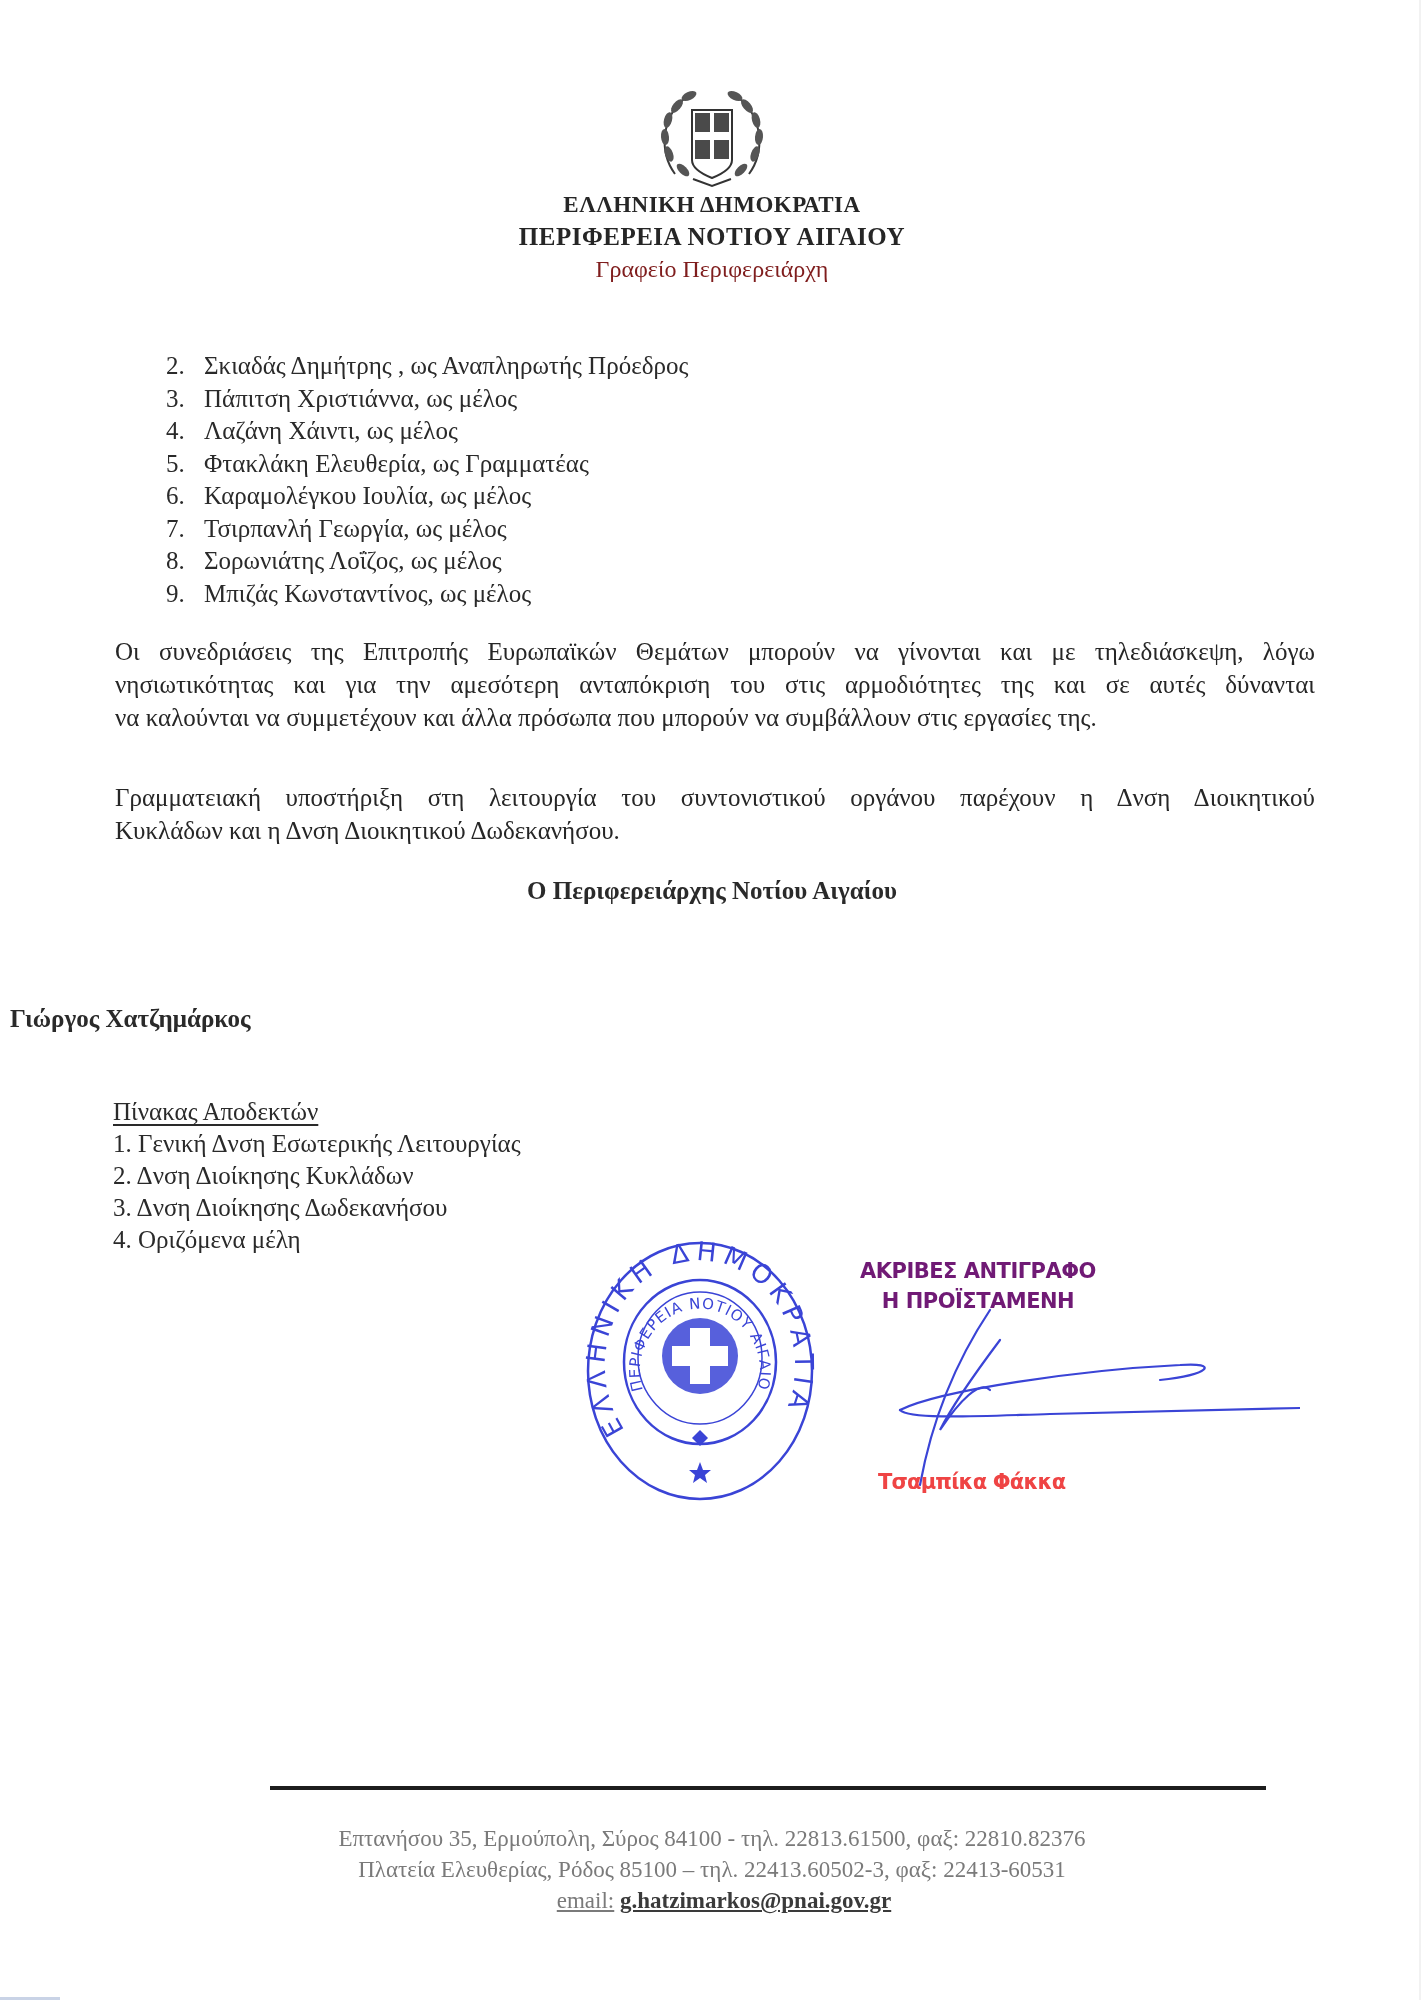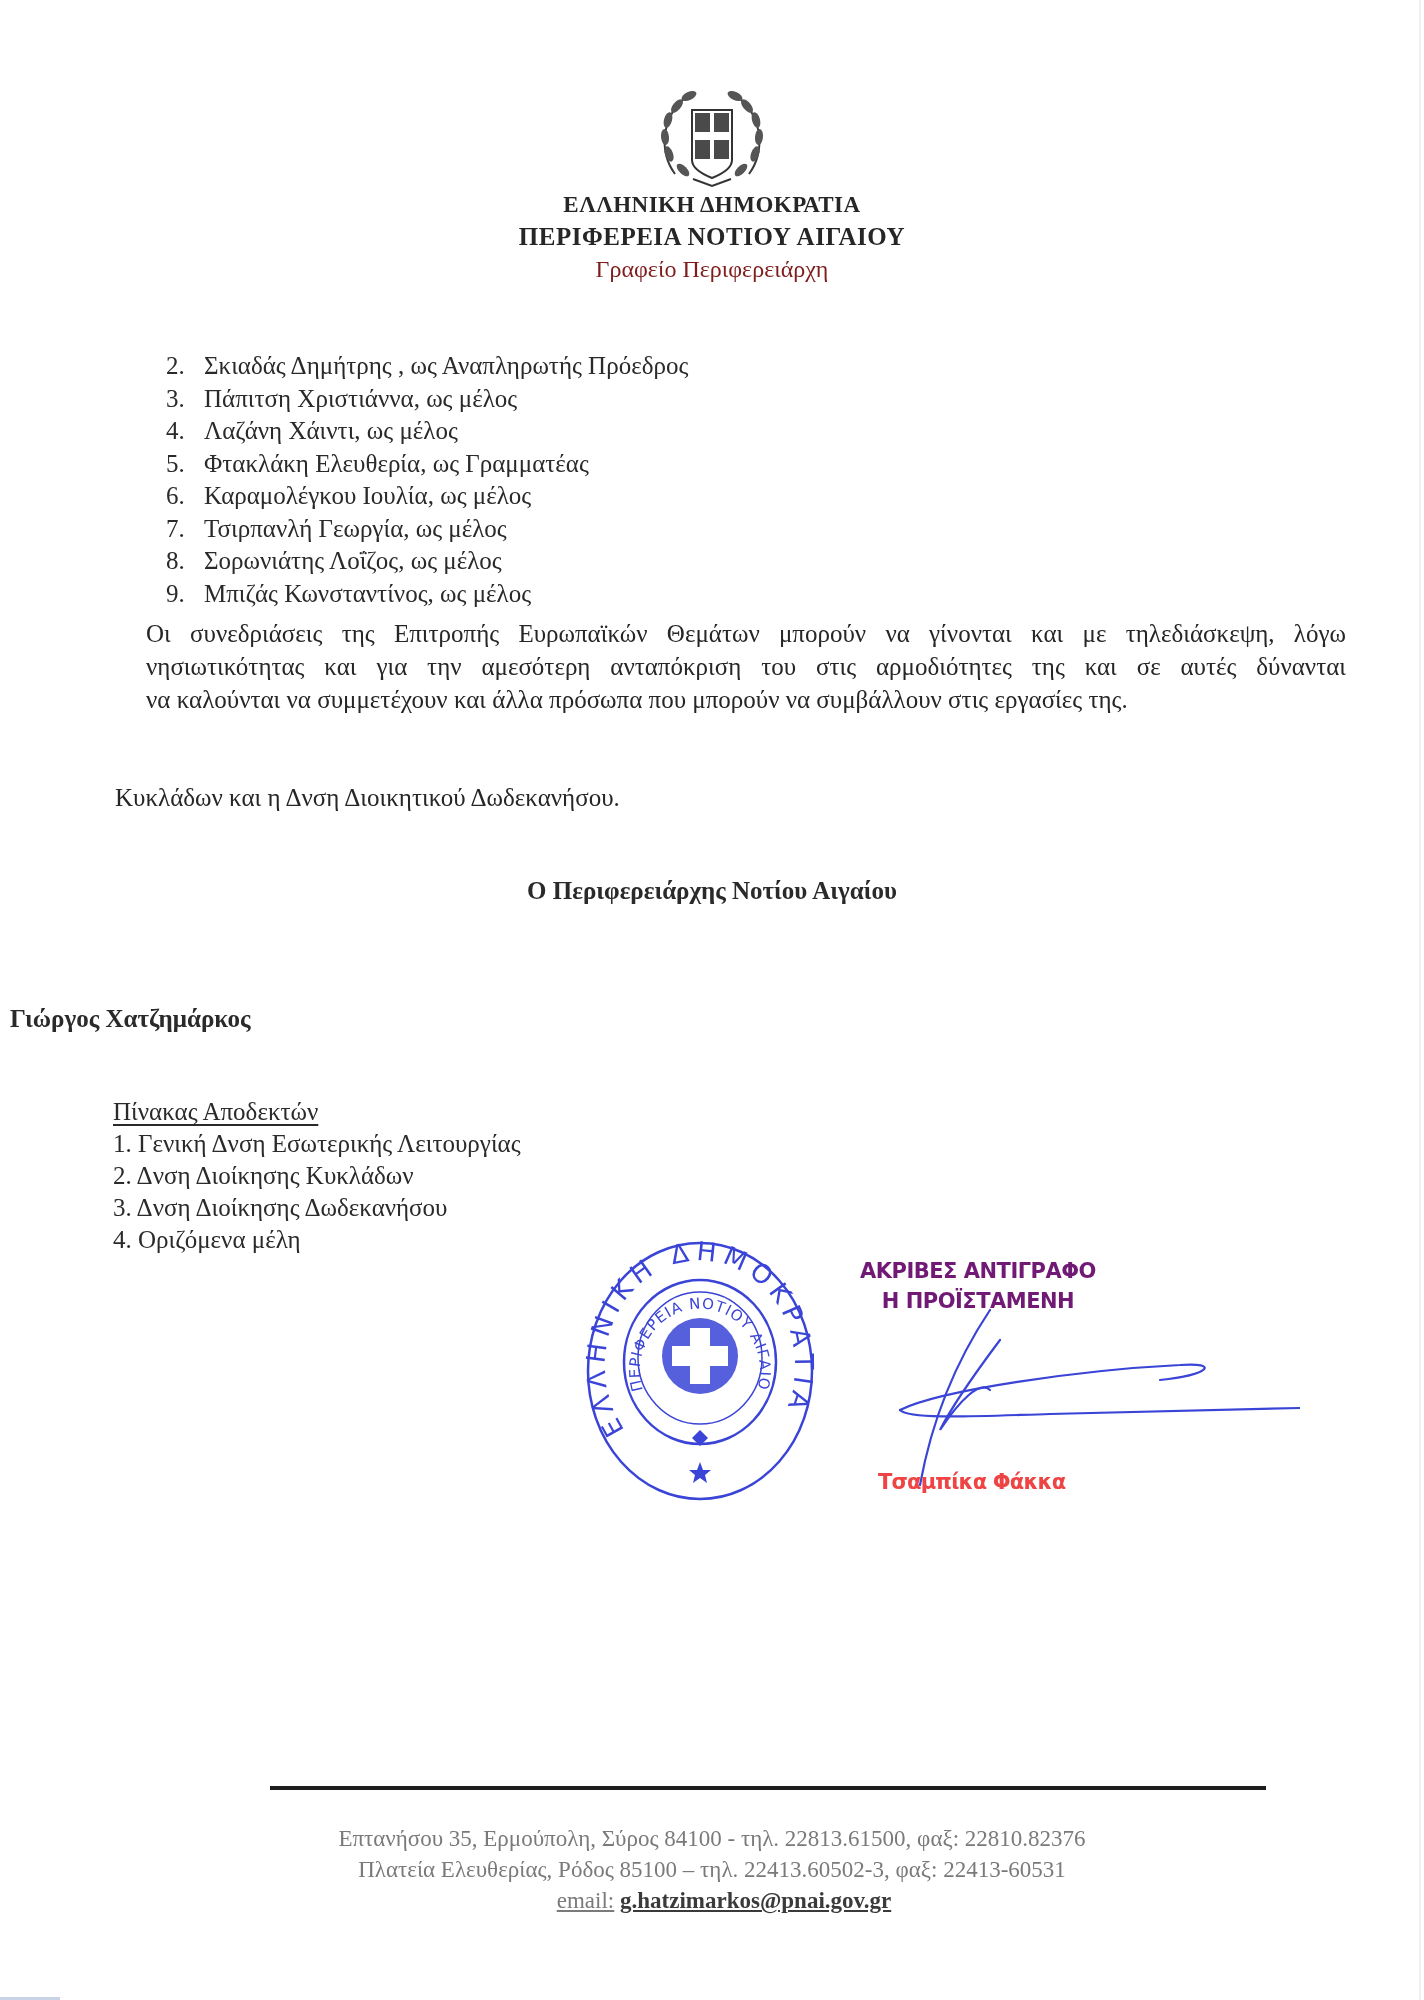--- a/index.html
+++ b/index.html
@@ -11,21 +11,21 @@
   #emblem { left: 655px; top: 82px; width: 114px; height: 114px; }
   .hdr1 { top: 192px; font-size: 23px; font-weight: bold; letter-spacing: 0.5px; color:#262626; }
   .hdr2 { top: 223px; font-size: 25px; font-weight: bold; letter-spacing: 0.5px; color:#262626; }
   .hdr3 { top: 256px; font-size: 24px; color:#7f1d1d; }
 
   .members { left: 166px; top: 350px; font-size: 25px; line-height: 32.5px; }
   .members .row { display: flex; }
   .members .num { width: 38px; }
 
   .para { left: 115px; width: 1200px; font-size: 25px; line-height: 33px; color:#262626; }
-  .p1 { top: 617px; text-align: justify; text-align-last: left; margin-left: 31px; }
+  .p1 { top: 635px; text-align: justify; text-align-last: left; }
   .p1 span, .p2 span { display:block; }
   .p1 .l1, .p1 .l2, .p2 .l1 { text-align: justify; text-align-last: justify; }
   .p2 { top: 781px; font-size: 25px; transform-origin: 0 0; }
 
   .signer-title { top: 877px; font-size: 25px; font-weight: bold; }
   .signer-name { top: 1005px; font-size: 25px; font-weight: bold; left: 0; width: 1424px; text-align:left; padding-left: 10px; box-sizing:border-box;}
 
   .recipients { left: 113px; top: 1096px; font-size: 25px; line-height: 32px; }
   .recipients .title { text-decoration: underline; text-underline-offset: 4px; }
 
@@ -111,20 +111,21 @@
       <span>Μπιζάς Κωνσταντίνος, ως μέλος</span>
     </div>
 </div>
 
 <div class="abs para p1">
   <span class="l1">Οι συνεδριάσεις της Επιτροπής Ευρωπαϊκών Θεμάτων μπορούν να γίνονται και με τηλεδιάσκεψη, λόγω</span>
   <span class="l2">νησιωτικότητας και για την αμεσότερη ανταπόκριση του στις αρμοδιότητες της και σε αυτές δύνανται</span>
   <span class="l3">να καλούνται να συμμετέχουν και άλλα πρόσωπα που μπορούν να συμβάλλουν στις εργασίες της.</span>
 </div>
 <div class="abs para p2">
+  <span class="l1">Γραμματειακή υποστήριξη στη λειτουργία του συντονιστικού οργάνου παρέχουν η Δνση Διοικητικού</span>
   <span class="l2">Κυκλάδων και η Δνση Διοικητικού Δωδεκανήσου.</span>
 </div>
 
 <div class="abs center signer-title">Ο Περιφερειάρχης Νοτίου Αιγαίου</div>
 <div class="abs signer-name">Γιώργος Χατζημάρκος</div>
 
 <div class="abs recipients">
   <div class="title">Πίνακας Αποδεκτών</div>
   <div>1. Γενική Δνση Εσωτερικής Λειτουργίας</div>
   <div>2. Δνση Διοίκησης Κυκλάδων</div>

